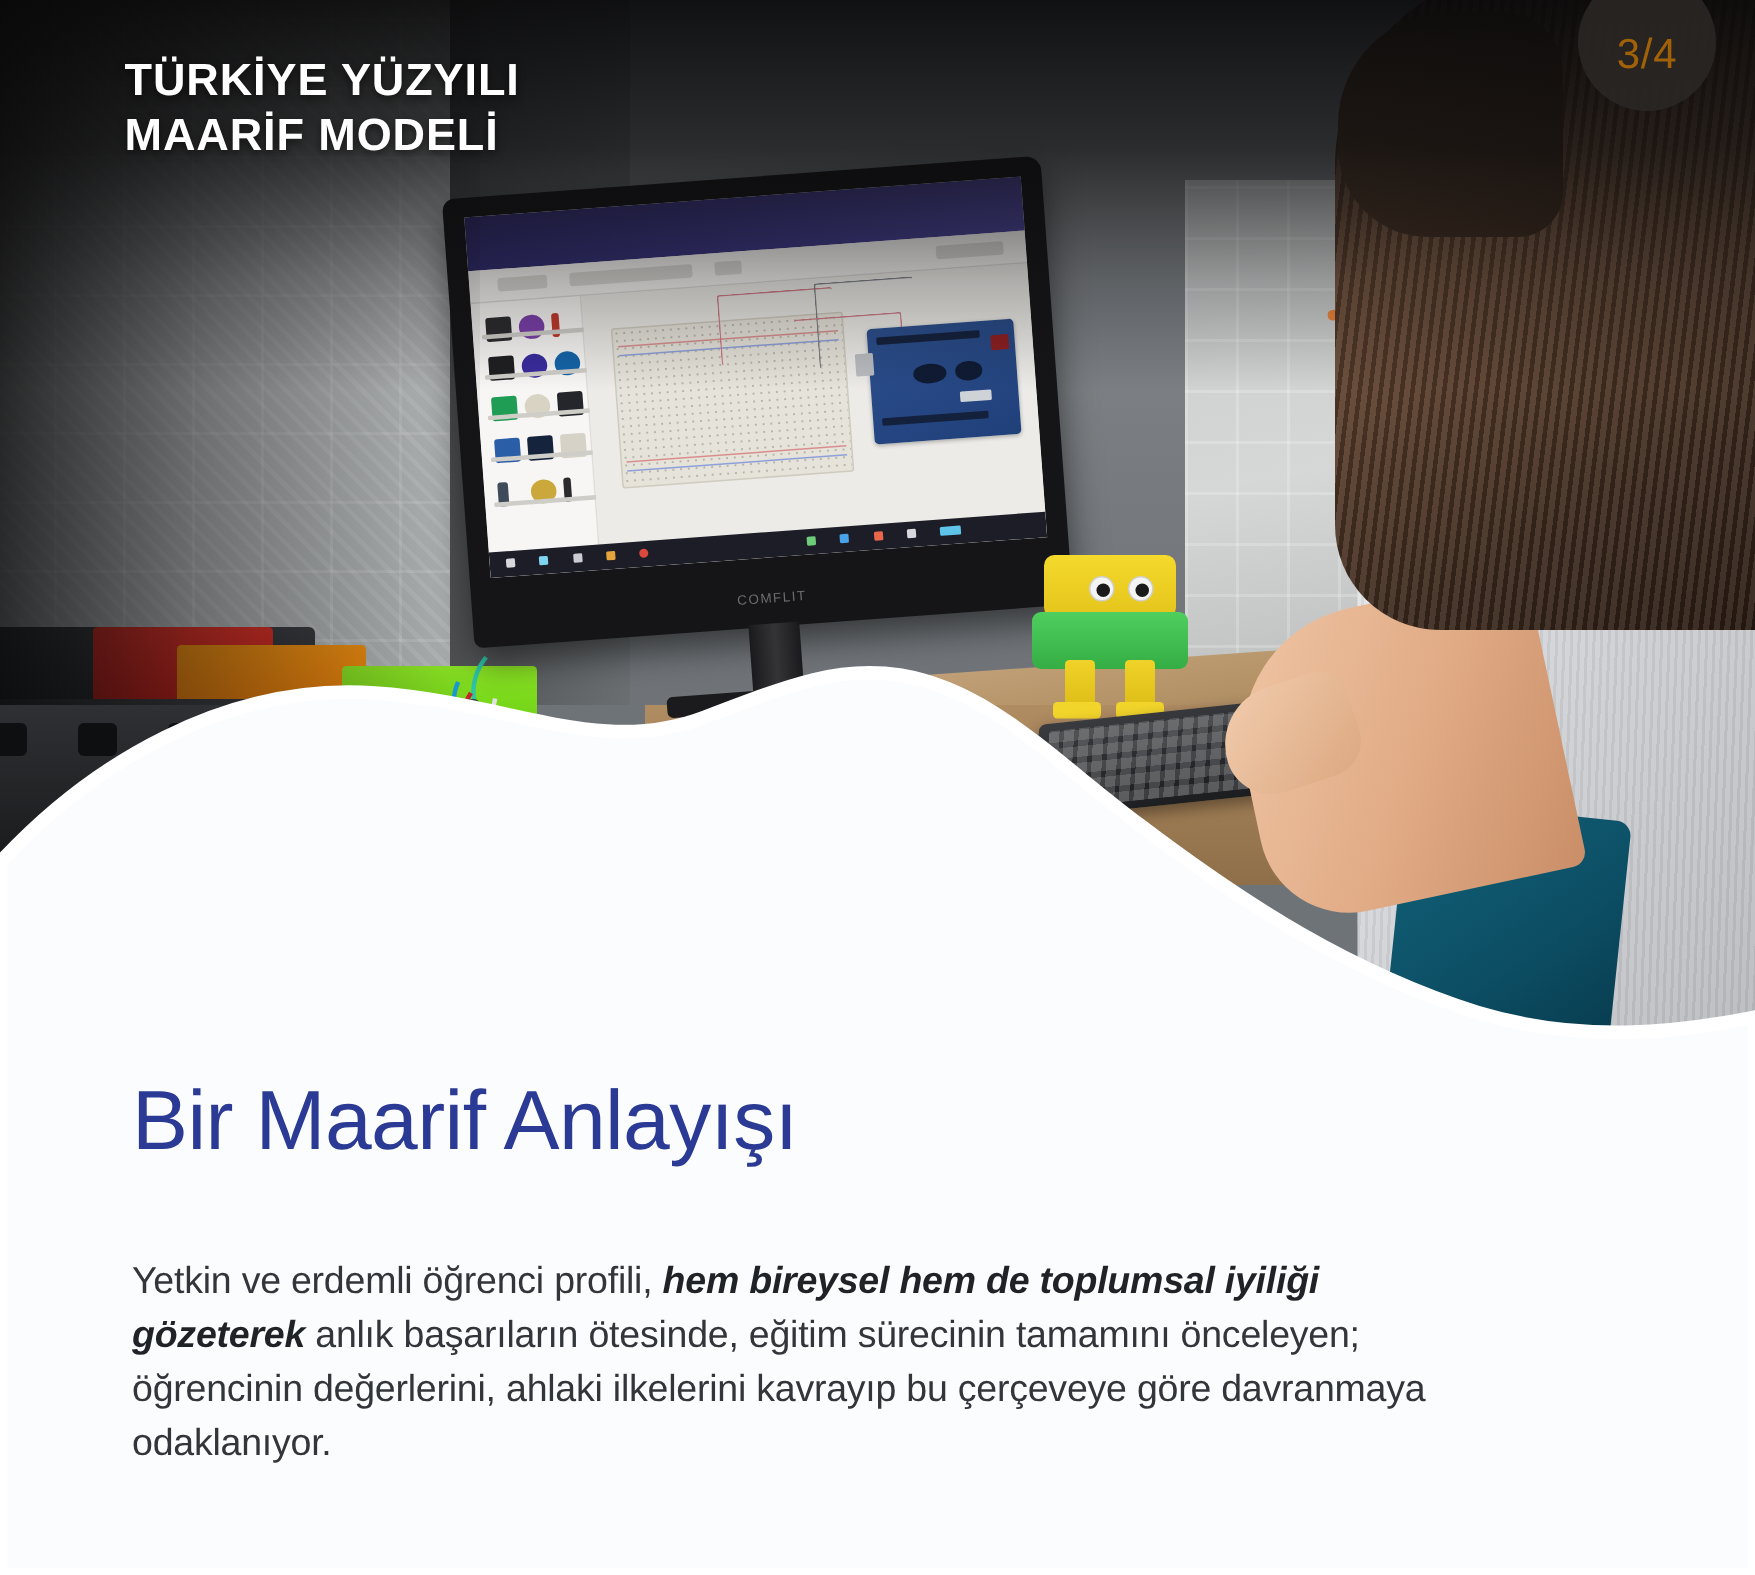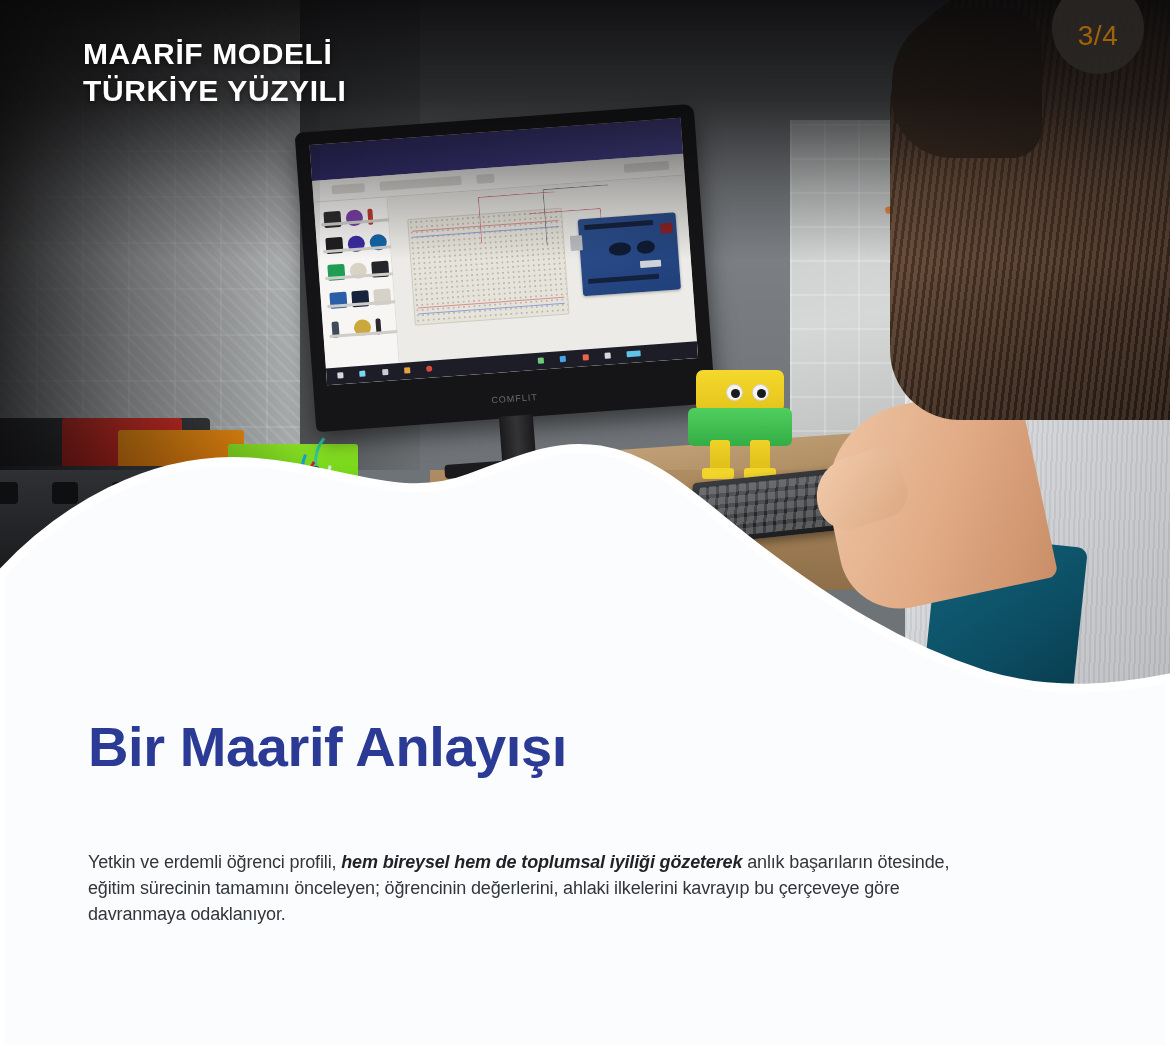--- a/index.html
+++ b/index.html
@@ -420,33 +420,32 @@
 
   .headline-gold{
     position:absolute; left:88px; top:636px;
     font-size:56px; font-weight:bold;
     color:#bf9b48;
     letter-spacing:-.4px;
     white-space:nowrap;
   }
   .headline-navy{
     position:absolute; left:88px; top:714px;
-    font-size:56px; font-weight:bold;
+    font-size:56px; font-weight:normal;
     color:#2b3a94;
     letter-spacing:-.4px;
     white-space:nowrap;
   }
   .body-text{
     position:absolute; left:88px; top:836px;
     width:900px;
-    font-size:18px;
+    font-size:25px;
     line-height:1.44;
     color:#32363b;
     letter-spacing:-.15px;
-    margin-top:14px;
   }
   .body-text .em{
     font-weight:bold;
     font-style:italic;
     color:#1f2226;
   }
 </style>
 </head>
 <body>
 
@@ -619,22 +618,22 @@
                C 660,60 700,105 760,150
                C 830,203 900,248 985,275
                C 1055,296 1120,288 1170,278
                L1170,650 L0,650 Z" fill="#fbfcfd" stroke="#ffffff" stroke-width="9"></path>
     </svg>
   </div>
 
   <div class="content">
 
     <div class="logo">
+      <span class="logo-line">TÜRKİYE YÜZYILI</span>
       <span class="logo-line">MAARİF MODELİ</span>
-      <span class="logo-line">TÜRKİYE YÜZYILI</span>
     </div>
 
     <div class="badge">
       <span class="badge-text">3/4</span>
     </div>
 
     <div class="headline-navy">Bir Maarif Anlayışı</div>
 
     <p class="body-text"><span>Yetkin ve erdemli öğrenci profili, </span><span class="em">hem bireysel hem de toplumsal iyiliği gözeterek</span><span> anlık başarıların ötesinde, eğitim sürecinin tamamını önceleyen; öğrencinin değerlerini, ahlaki ilkelerini kavrayıp bu çerçeveye göre davranmaya odaklanıyor.</span></p>
   </div>

